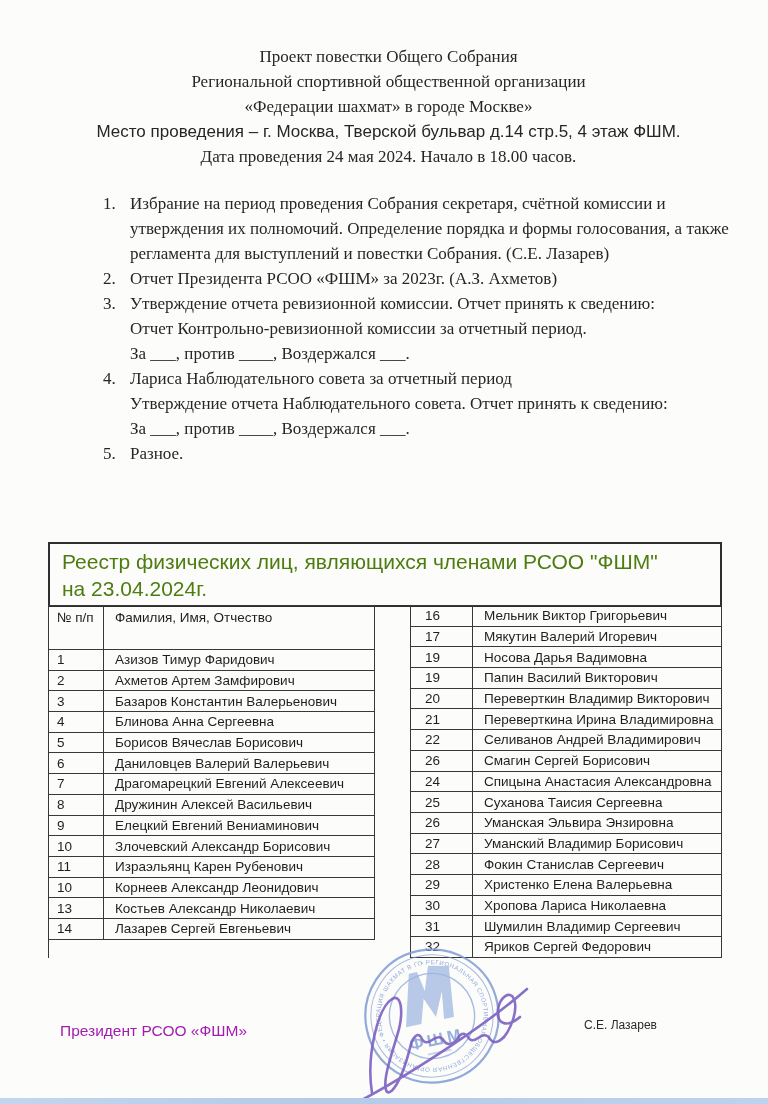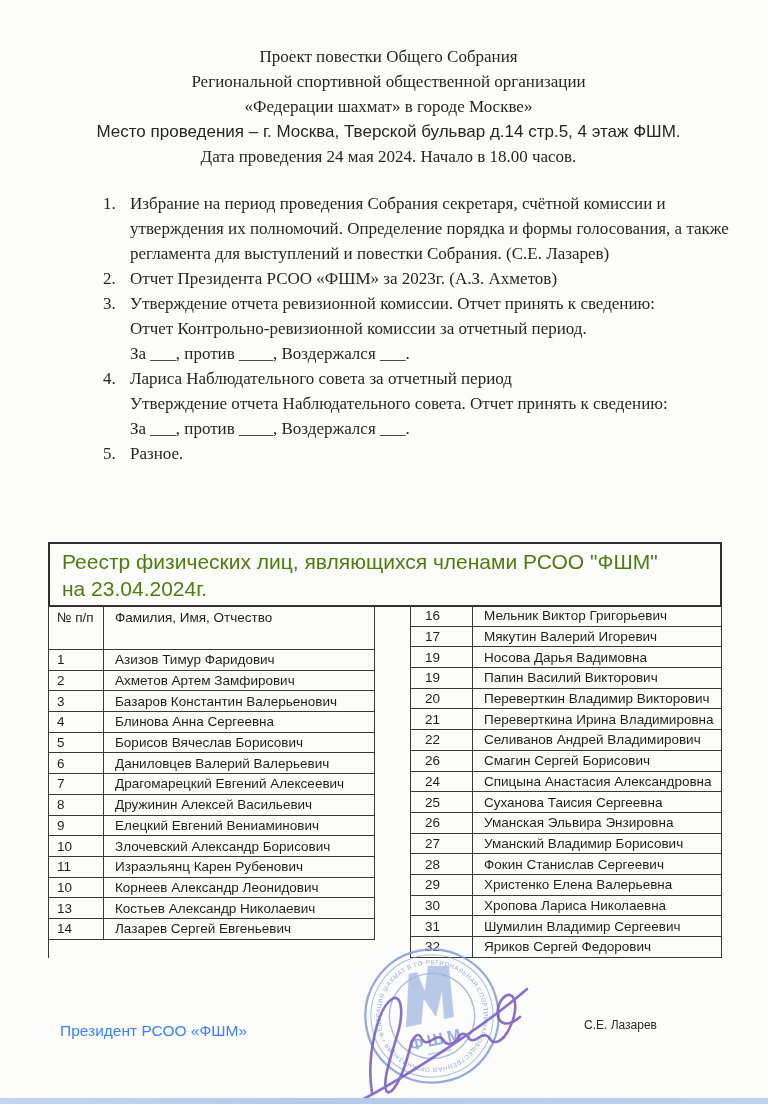--- a/index.html
+++ b/index.html
@@ -33,21 +33,21 @@
   .trow{box-sizing:border-box;display:flex;height:20.7px;border-bottom:1.4px solid #383838;}
   .trow.hdr{height:44px;}
   .c-num,.c-name{box-sizing:border-box;display:flex;align-items:center;
     border-right:1.4px solid #383838;overflow:hidden;white-space:nowrap;}
   .c-num{width:55px;flex:none;padding-left:8px;}
   .tbl-right .c-num{width:62px;padding-left:14px;}
   .c-name{flex:1;padding-left:11px;}
   .trow.hdr .c-num,.trow.hdr .c-name{align-items:flex-start;padding-top:4px;}
   
   .footer-left{position:absolute;left:60px;top:1022px;
-    font-family:"Liberation Sans", sans-serif;font-size:15.5px;color:#3b82f6;}
+    font-family:"Liberation Sans", sans-serif;font-size:15.5px;color:#a21caf;}
   .footer-right{position:absolute;left:584px;top:1018px;
     font-family:"Liberation Sans", sans-serif;font-size:12px;color:#2a2a2a;}
   
   .stamp-svg{position:absolute;left:342px;top:942px;width:180px;height:148px;}
   .sig-svg{position:absolute;left:340px;top:972px;width:200px;height:132px;}
   .bottom-scan-line{position:absolute;left:0;bottom:0;width:768px;height:6px;
     background:linear-gradient(90deg,#c3d6ee,#b3cbe9 40%,#bdd2ec);}
 </style>
 </head>
 <body>

